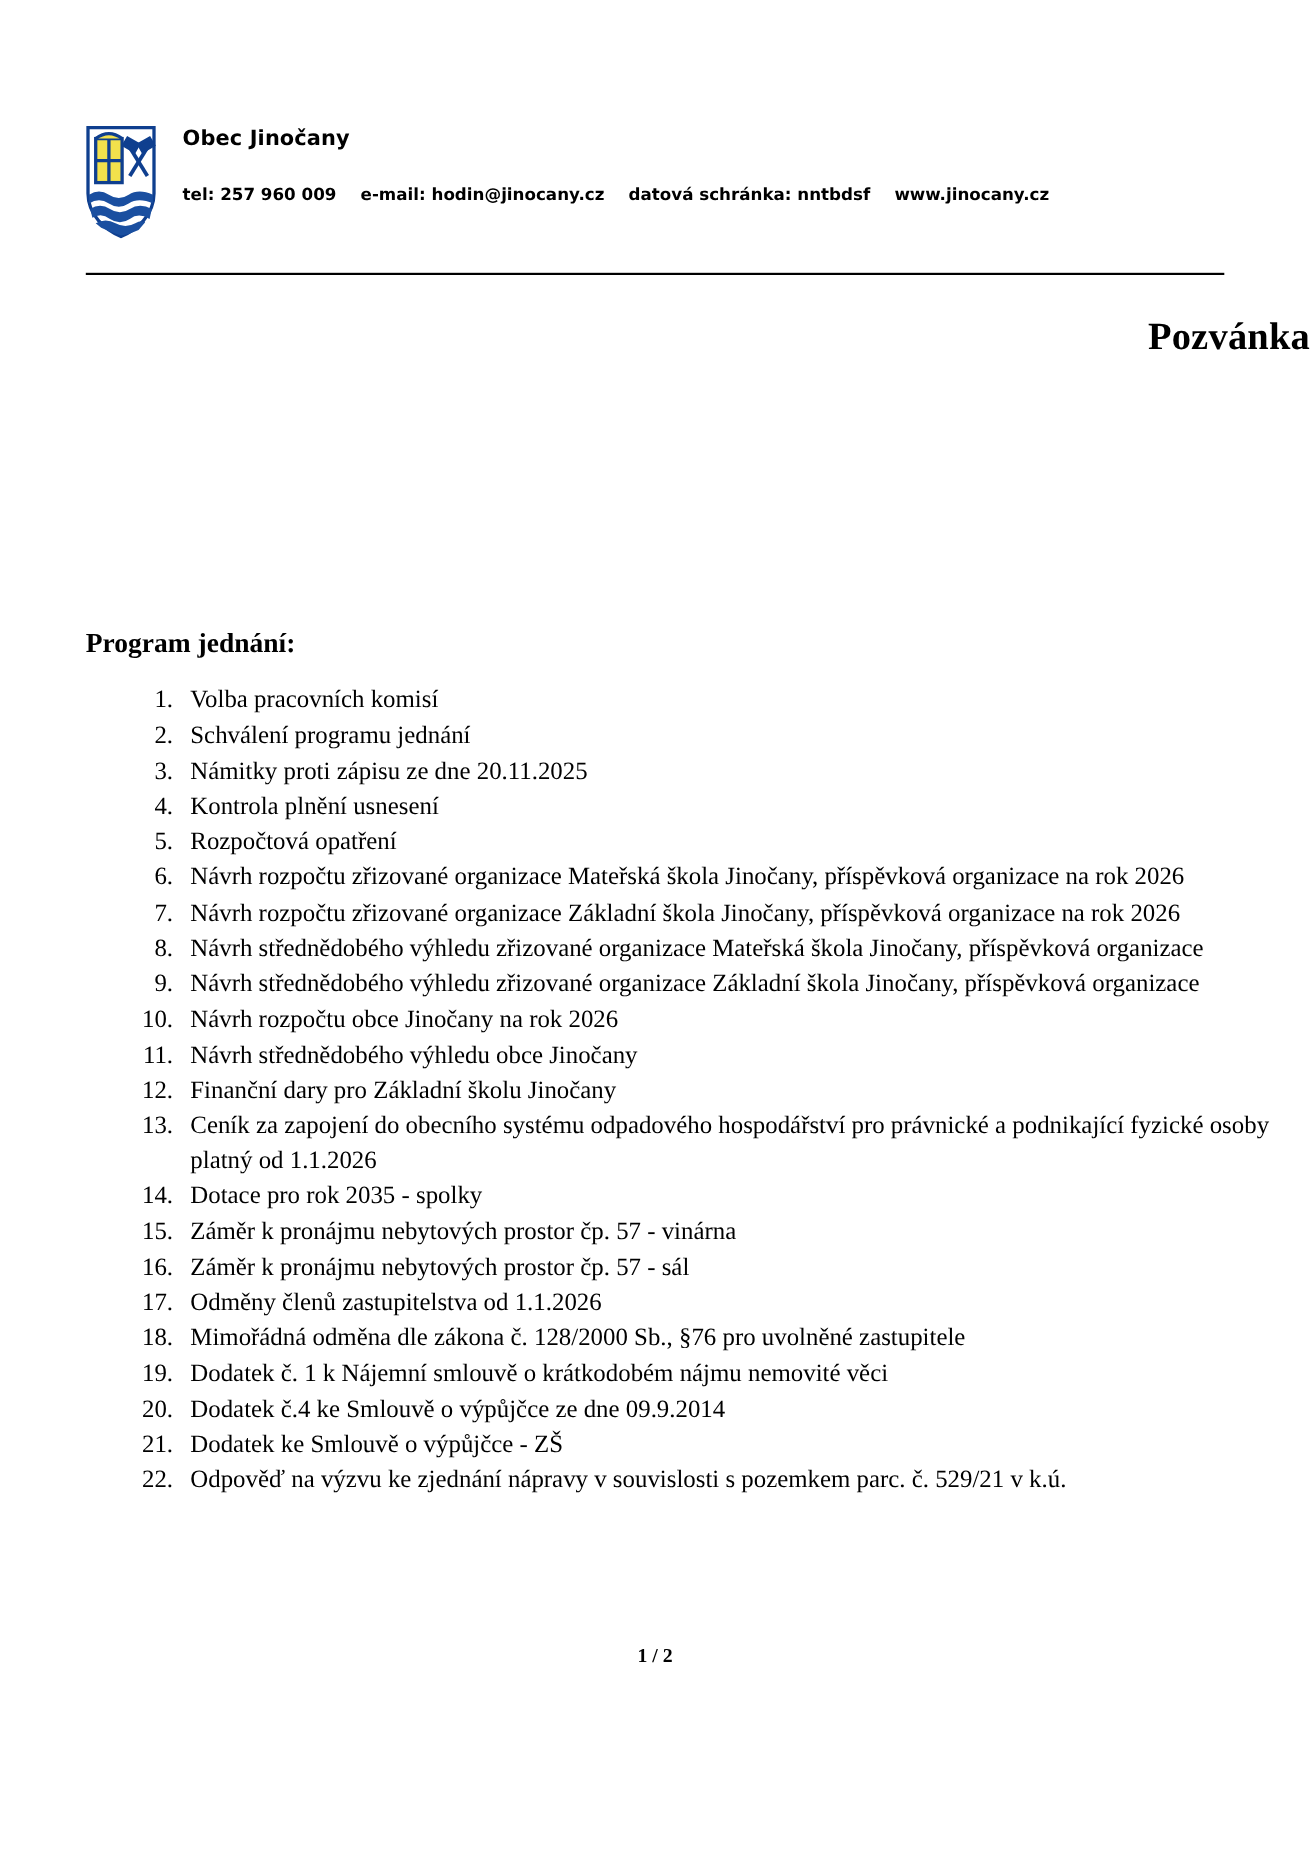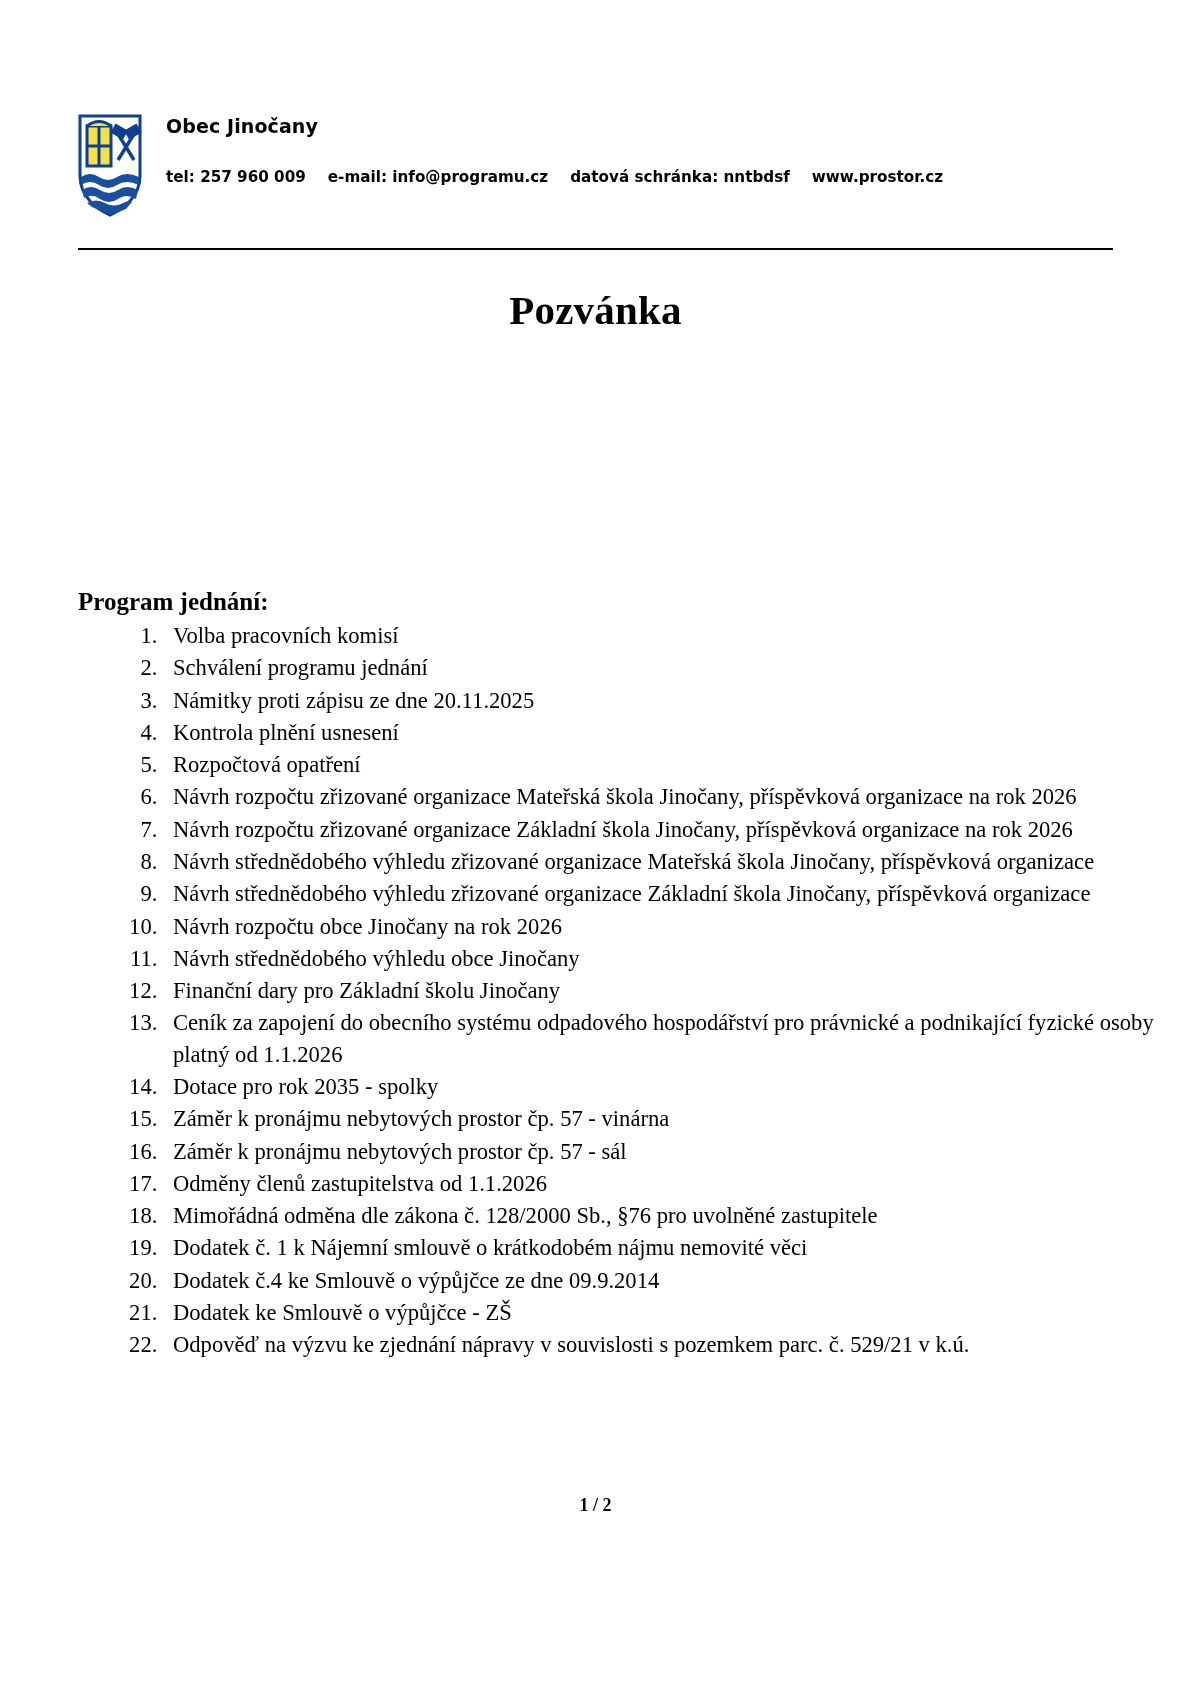--- a/index.html
+++ b/index.html
@@ -81,42 +81,42 @@
     height: 2px;
     background: #000;
   }
 
   
   .doc-title {
     position: absolute;
     left: 0;
     top: 286px;
     width: 1191px;
-    text-align: center;
-    font-size: 41px;
+    text-align: right;
+    font-size: 35px;
     font-weight: bold;
     letter-spacing: .2px;
   }
 
   .subtitle {
     position: absolute;
     left: 95px;
     top: 368px;
     width: 1000px;
     text-align: center;
     font-size: 26.5px;
     font-weight: bold;
     line-height: 1.42;
   }
 
   
   .program-heading {
     position: absolute;
     left: 78px;
-    top: 588px;
+    top: 572px;
     font-size: 25px;
     font-weight: bold;
   }
 
   ol.agenda {
     position: absolute;
     left: 95px;
     top: 604px;
     width: 1000px;
     margin: 16px;
@@ -163,21 +163,21 @@
         </g>
 
         <path d="M3 63 Q12 57 21 63 Q30 69 39 63 Q48 57 61 63 L61 71 Q48 65 39 71 Q30 77 21 71 Q12 65 3 71 Z" fill="#1a4fa0"></path>
         <path d="M4 76 Q13 70 22 76 Q31 82 40 76 Q49 70 60 76 L58 85 Q48 79 40 85 Q31 91 22 85 Q14 79 6 84 Z" fill="#1a4fa0"></path>
         <path d="M9 89 Q18 84 27 89 Q36 94 45 89 Q50 86 54 88 L48 95 Q40 99 32 100 Q22 97 14 93 Z" fill="#1a4fa0"></path>
       </svg>
     </div>
     <div class="lh-text">
       <div class="lh-org">Obec Jinočany</div>
       <div class="lh-contact">
-        <span>tel: 257 960 009</span><span class="gap"></span><span>e-mail: info@programu.cz</span><span class="gap"></span><span>datová schránka: nntbdsf</span><span class="gap"></span><span>www.prostor.cz</span>
+        <span>tel: 257 960 009</span><span class="gap"></span><span>e-mail: hodin@jinocany.cz</span><span class="gap"></span><span>datová schránka: nntbdsf</span><span class="gap"></span><span>www.jinocany.cz</span>
       </div>
     </div>
   </div>
 
   <div class="rule"></div>
 
   <div class="doc-title">Pozvánka</div>
 
 
   <div class="program-heading">Program jednání:</div>

